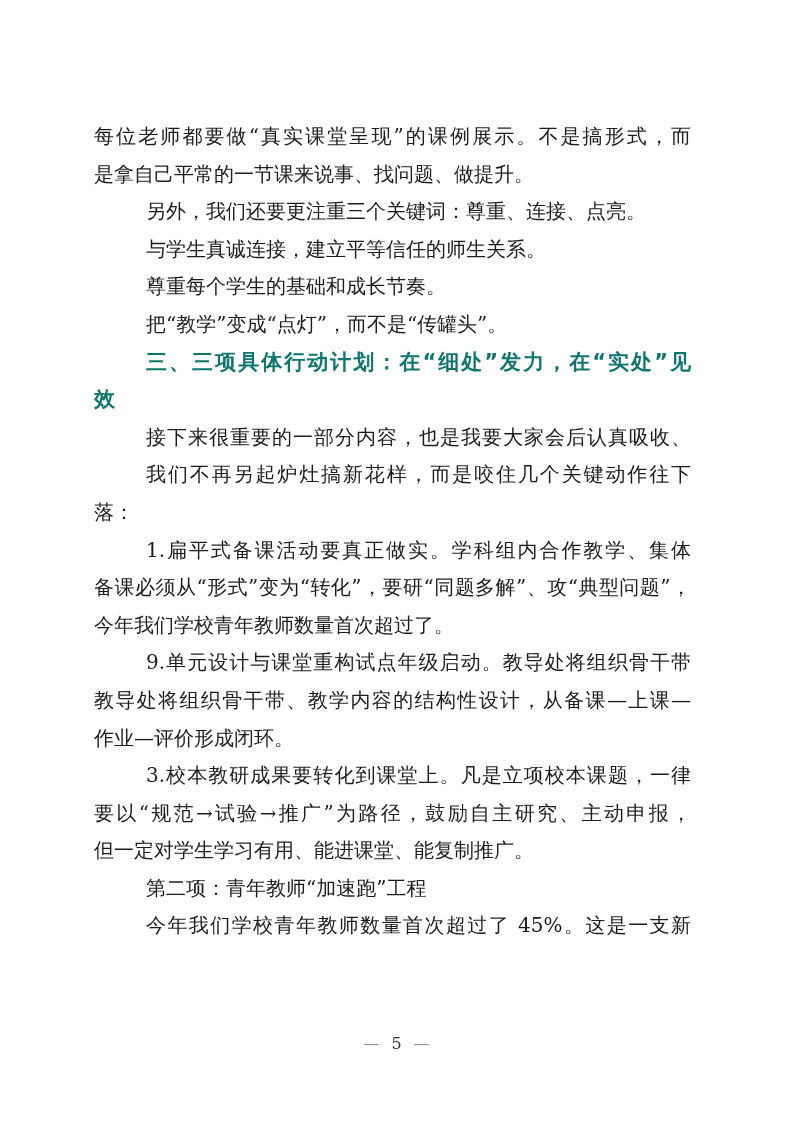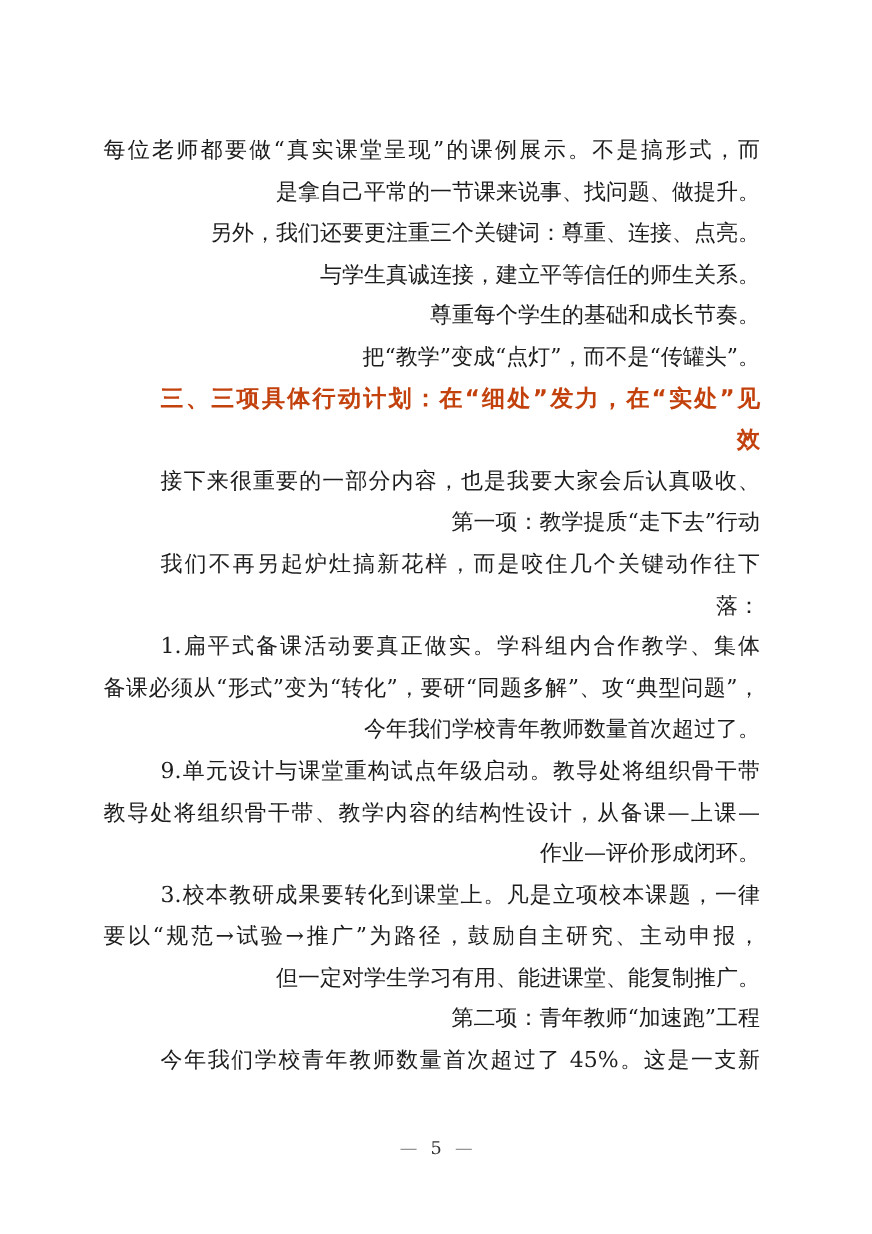--- a/index.html
+++ b/index.html
@@ -19,36 +19,36 @@
     left: 94px; top: 118px;
     width: 597px;
   }
   .line {
     display: block;
     height: 37.6px;
     line-height: 37.6px;
     font-size: 20px;
     color: #1c1c1c;
     white-space: nowrap;
-    text-align: right;
+    text-align: left;
   }
   
   .line.j {
     text-align: justify;
     text-align-last: justify;
     text-justify: inter-character;
   }
   
   .line.indent { text-indent: 52px; }
   
   .line.h {
     font-family: "DejaVu Sans", "Liberation Sans", sans-serif;
     font-weight: 700;
     font-size: 21px;
-    color: #c2410c;
+    color: #0f766e;
   }
   .footer {
     position: absolute;
     left: 0; top: 1033px;
     width: 100%;
     text-align: center;
     font-size: 16px;
     line-height: 22px;
   }
   .footer .dash { color: #8c8c8c; }
@@ -65,21 +65,20 @@
   <div class="content">
     <div class="line j">每位老师都要做“真实课堂呈现”的课例展示。不是搞形式，而</div>
     <div class="line">是拿自己平常的一节课来说事、找问题、做提升。</div>
     <div class="line indent">另外，我们还要更注重三个关键词：尊重、连接、点亮。</div>
     <div class="line indent">与学生真诚连接，建立平等信任的师生关系。</div>
     <div class="line indent">尊重每个学生的基础和成长节奏。</div>
     <div class="line indent">把“教学”变成“点灯”，而不是“传罐头”。</div>
     <div class="line h indent j">三、三项具体行动计划：在“细处”发力，在“实处”见</div>
     <div class="line h">效</div>
     <div class="line indent j">接下来很重要的一部分内容，也是我要大家会后认真吸收、</div>
-    <div class="line indent">第一项：教学提质“走下去”行动</div>
     <div class="line indent j">我们不再另起炉灶搞新花样，而是咬住几个关键动作往下</div>
     <div class="line">落：</div>
     <div class="line indent j">1.扁平式备课活动要真正做实。学科组内合作教学、集体</div>
     <div class="line j">备课必须从“形式”变为“转化”，要研“同题多解”、攻“典型问题”，</div>
     <div class="line">今年我们学校青年教师数量首次超过了。</div>
     <div class="line indent j">9.单元设计与课堂重构试点年级启动。教导处将组织骨干带</div>
     <div class="line j">教导处将组织骨干带、教学内容的结构性设计，从备课—上课—</div>
     <div class="line">作业—评价形成闭环。</div>
     <div class="line indent j">3.校本教研成果要转化到课堂上。凡是立项校本课题，一律</div>
     <div class="line j">要以“规范→试验→推广”为路径，鼓励自主研究、主动申报，</div>

